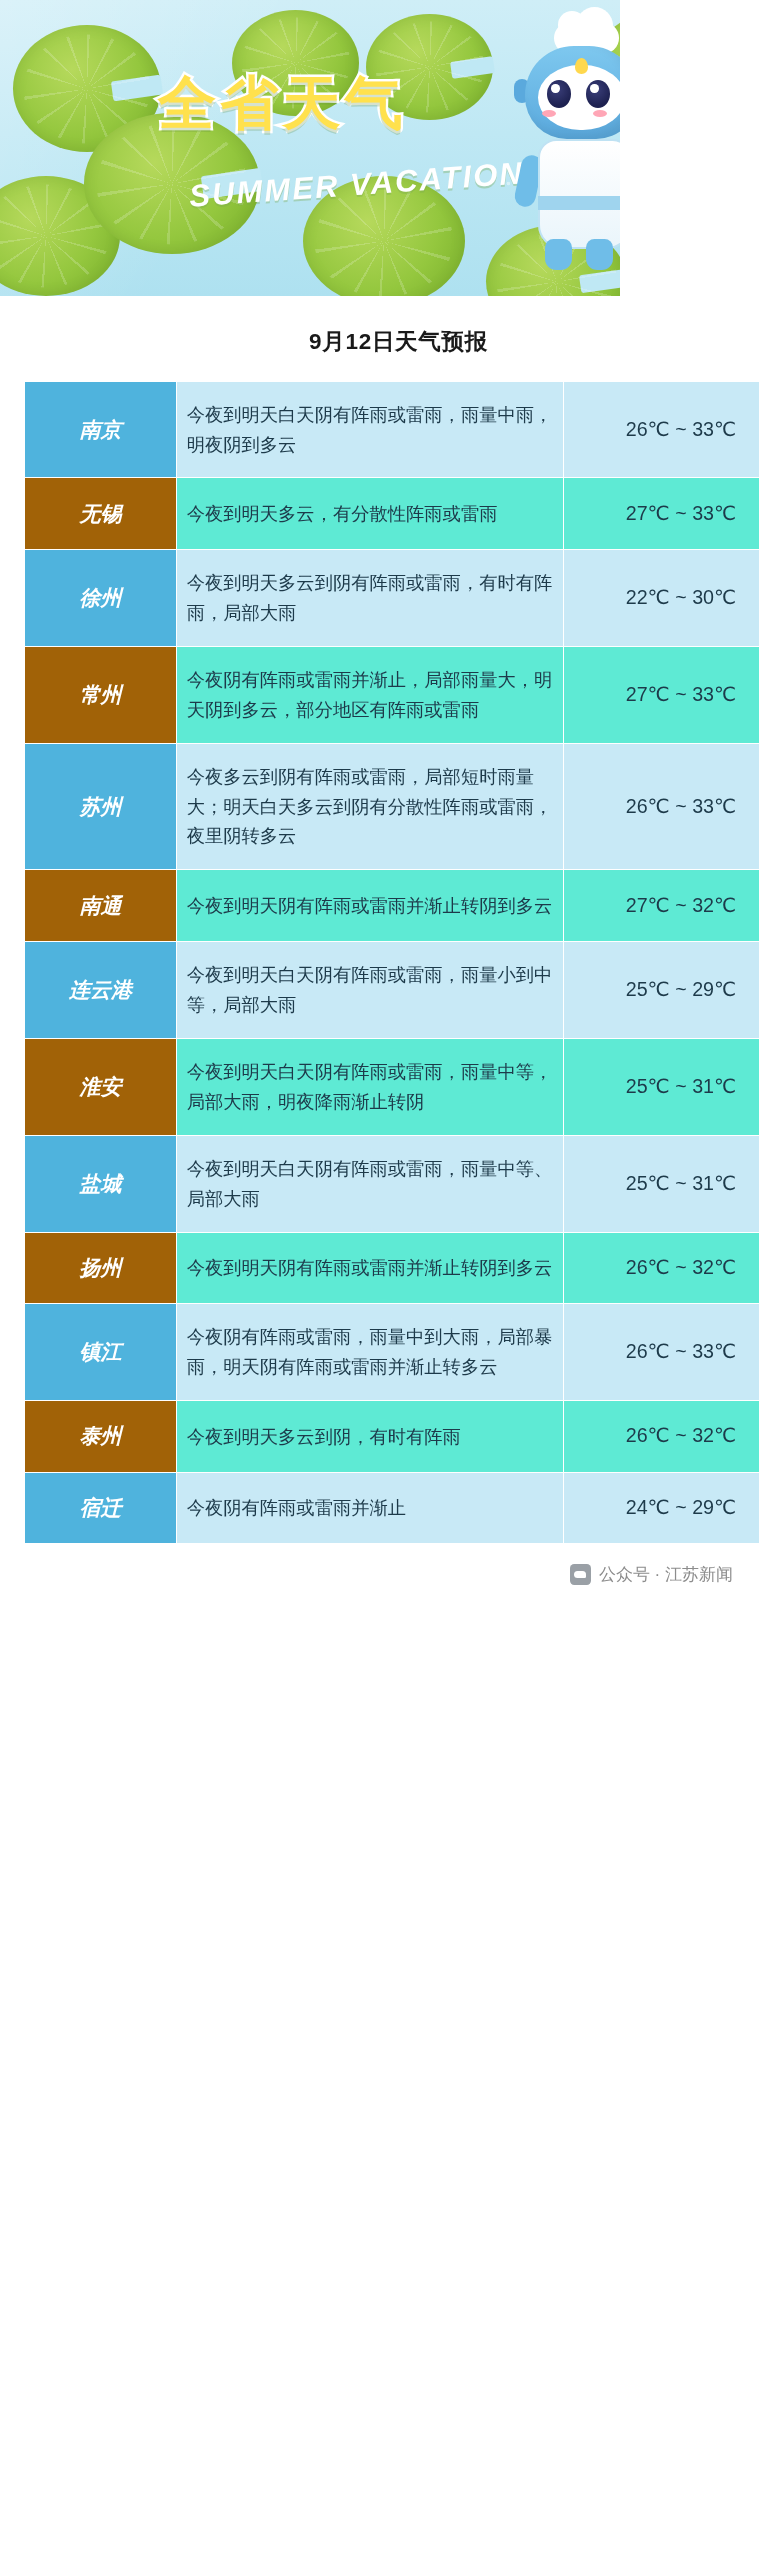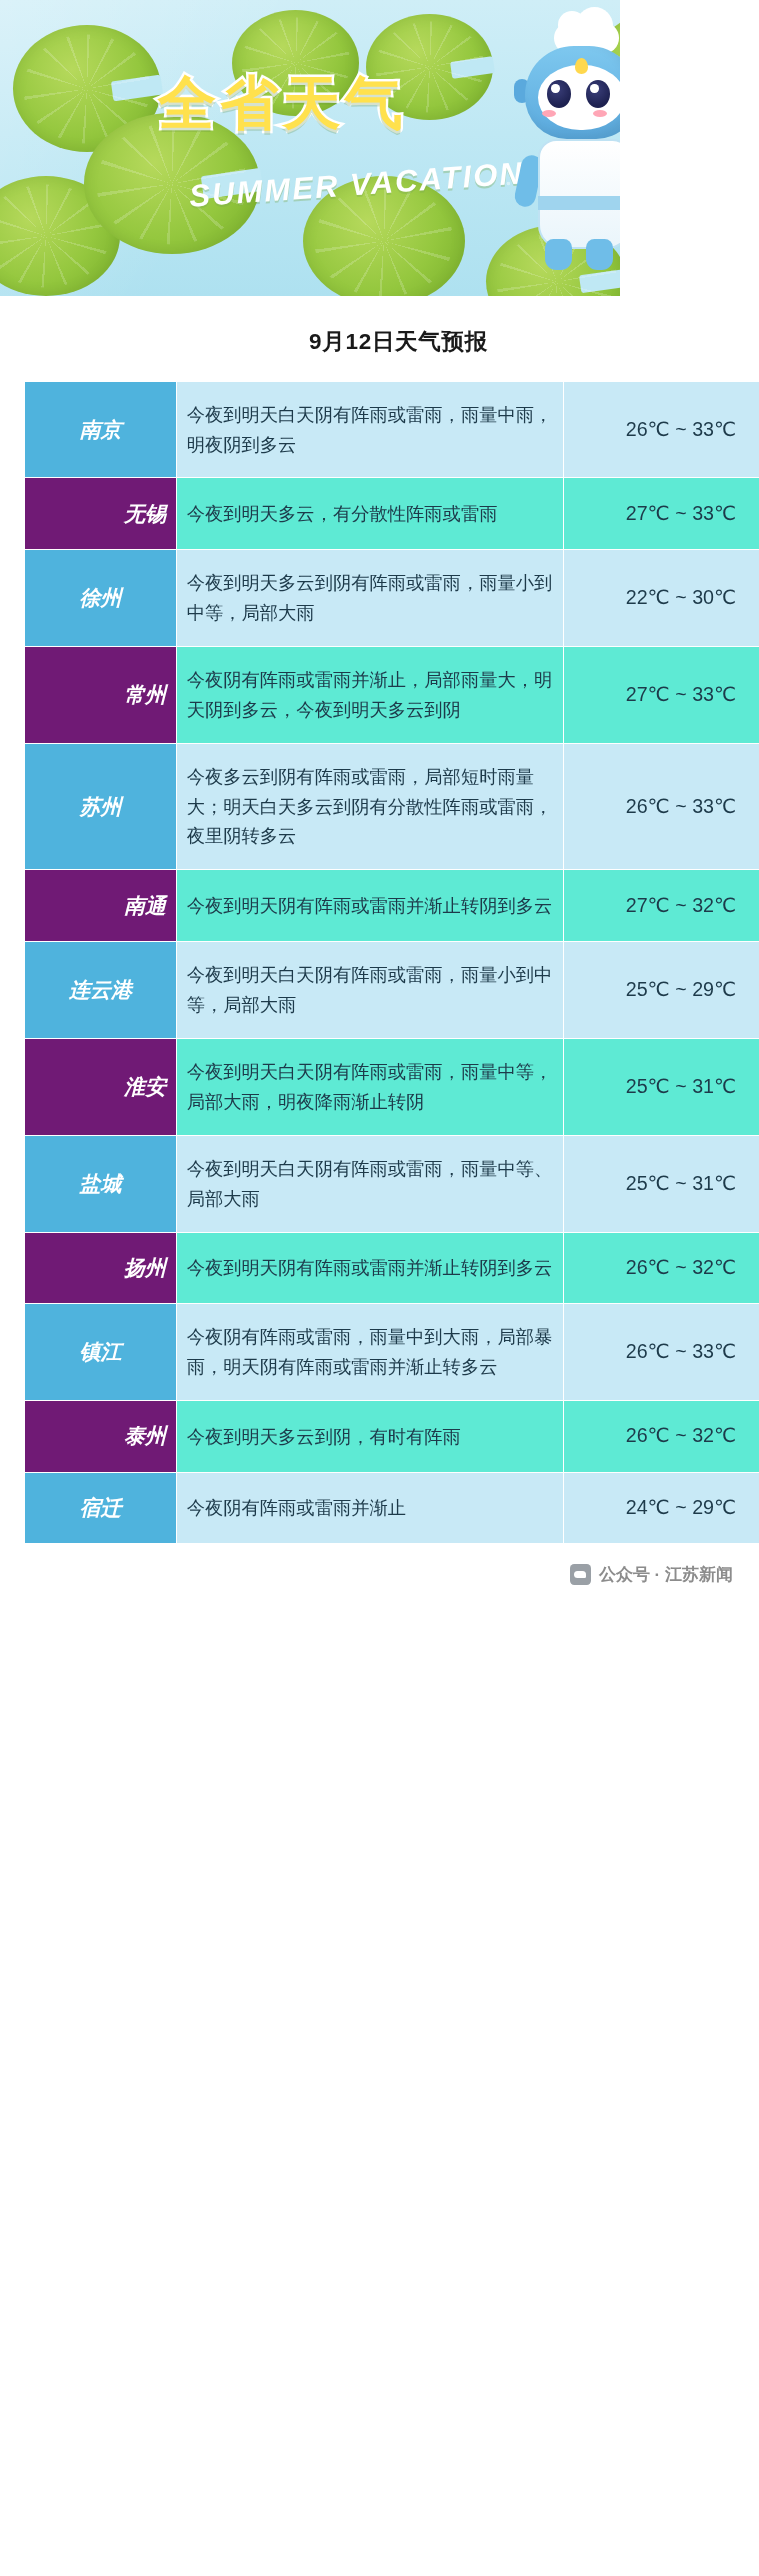--- a/index.html
+++ b/index.html
@@ -195,34 +195,33 @@
   }
   td.temp {
     width: 215px;
     text-align: center;
     font-size: 19.7px;
     color: #1d3a4a;
     white-space: nowrap;
   }
   tr.band-a td.city { background: #4fb3dd; }
   tr.band-a td.desc, tr.band-a td.temp { background: #c8e9f6; }
-  tr.band-b td.city { background: #701a75; text-align: right; }
+  tr.band-b td.city { background: #a16207; }
   tr.band-b td.desc, tr.band-b td.temp { background: #5eead4; }
 
   
   .footer {
     height: 61px;
     display: flex;
     align-items: center;
     justify-content: flex-end;
     padding: 0 27px;
     gap: 8.4px;
     color: #8c8c8c;
     font-size: 17px;
-    font-weight: bold;
   }
   .footer .logo-dot {
     width: 21px; height: 21px; border-radius: 4.2px;
     background: #9aa0a6;
     display: inline-block;
     position: relative;
   }
   .footer .logo-dot::after {
     content: "";
     position: absolute; left: 4.9px; top: 6.3px; width: 11.3px; height: 7.7px;
@@ -278,26 +277,26 @@
         <td class="desc">今夜到明天白天阴有阵雨或雷雨，雨量中雨，明夜阴到多云</td>
         <td class="temp">26℃ ~ 33℃</td>
       </tr>
       <tr class="band-b">
         <td class="city">无锡</td>
         <td class="desc">今夜到明天多云，有分散性阵雨或雷雨</td>
         <td class="temp">27℃ ~ 33℃</td>
       </tr>
       <tr class="band-a">
         <td class="city">徐州</td>
-        <td class="desc">今夜到明天多云到阴有阵雨或雷雨，雨量小到中等，局部大雨</td>
+        <td class="desc">今夜到明天多云到阴有阵雨或雷雨，有时有阵雨，局部大雨</td>
         <td class="temp">22℃ ~ 30℃</td>
       </tr>
       <tr class="band-b">
         <td class="city">常州</td>
-        <td class="desc">今夜阴有阵雨或雷雨并渐止，局部雨量大，明天阴到多云，今夜到明天多云到阴</td>
+        <td class="desc">今夜阴有阵雨或雷雨并渐止，局部雨量大，明天阴到多云，部分地区有阵雨或雷雨</td>
         <td class="temp">27℃ ~ 33℃</td>
       </tr>
       <tr class="band-a">
         <td class="city">苏州</td>
         <td class="desc">今夜多云到阴有阵雨或雷雨，局部短时雨量大；明天白天多云到阴有分散性阵雨或雷雨，夜里阴转多云</td>
         <td class="temp">26℃ ~ 33℃</td>
       </tr>
       <tr class="band-b">
         <td class="city">南通</td>
         <td class="desc">今夜到明天阴有阵雨或雷雨并渐止转阴到多云</td>

